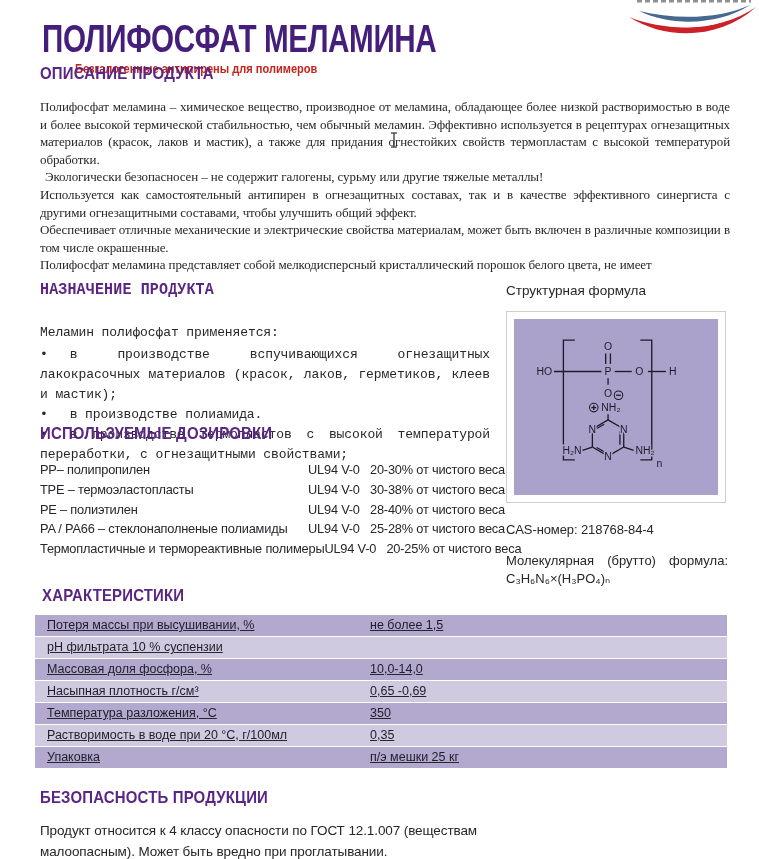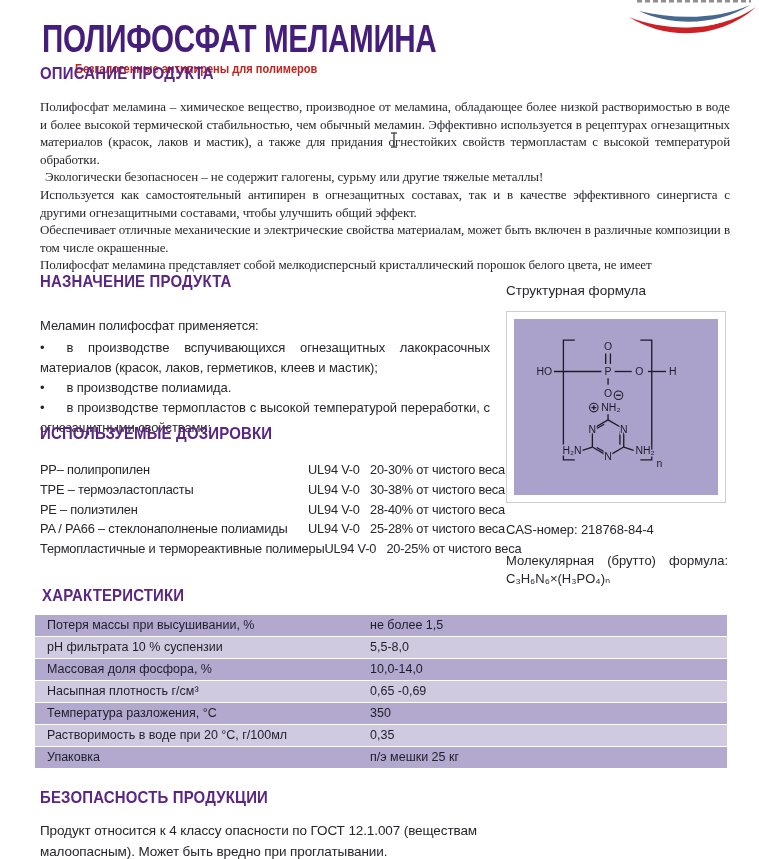--- a/index.html
+++ b/index.html
@@ -32,21 +32,21 @@
   
   .sec-description { position:absolute; left:40px; top:64px; width:690px; }
   .sec-description .body { margin-top:14px;font-family:Liberation Serif, serif; }
   .body p {
     margin:0; font-size:13px; line-height:17.6px; text-align:justify;
     letter-spacing:-0.1px; color:#26262c;
   }
   .body p.indent { text-indent:5px; }
 
   
-  .sec-purpose { position:absolute; left:40px; top:272px; width:450px; }
+  .sec-purpose { position:absolute; left:40px; top:280px; width:450px;font-family:Liberation Mono, monospace; }
   .sec-purpose .intro { margin:24px 0 2px 0; font-size:13px; line-height:20px; }
   .sec-purpose p { margin:0; font-size:13px; line-height:20px; text-align:justify; letter-spacing:-0.1px; }
   .sec-purpose .dot { margin-right:22px; }
 
   
   .col-right { position:absolute; left:506px; top:283px; width:222px; }
   .formula-label { font-size:13.5px; color:#26262c; }
   .formula-box {
     margin-top:13px; width:204px; height:176px; border:1px solid #cfcfcf;
     background:#ffffff; padding:7px;
@@ -67,21 +67,21 @@
   .sec-dosage { position:absolute; left:40px; top:424px; width:450px; }
   .dosage-rows { margin-top:16px; }
   .drow { display:flex; font-size:12.8px; line-height:19.8px; letter-spacing:-0.2px; }
   .drow .mat { flex:0 0 268px; white-space:nowrap; }
   .drow .std { flex:0 0 62px; white-space:nowrap; }
   .drow .dos { flex:1; white-space:nowrap; }
 
   
   .sec-chars { position:absolute; left:35px; top:586px; width:692px; }
   .sec-chars h2.sec { margin-left:7px; }
-  .ctable { margin-top:9px; }
+  .ctable { margin-top:9px;text-decoration:underline; }
   .crow { display:flex; height:21px; line-height:21px; font-size:12.5px; color:#1e1e28; border-bottom:1.3px solid #ffffff; }
   .crow:nth-child(odd) { background:#b3a9cf; }
   .crow:nth-child(even) { background:#d0cae0; }
   .crow .cprop { flex:0 0 323px; padding-left:12px; white-space:nowrap; }
   .crow .cval { flex:1; white-space:nowrap; }
 
   
   .sec-safety { position:absolute; left:40px; top:788px; width:468px; }
   .sec-safety p { margin:12px 0 0 0; font-size:13.5px; line-height:21px; letter-spacing:-0.1px; }
 
@@ -218,21 +218,20 @@
 
   <section class="sec-chars">
     <h2 class="sec"><span>ХАРАКТЕРИСТИКИ</span></h2>
     <div class="ctable">
       <div class="crow">
         <span class="cprop">Потеря массы при высушивании, %</span>
         <span class="cval">не более 1,5</span>
       </div>
       <div class="crow">
         <span class="cprop">pH фильтрата 10 % суспензии</span>
-        <span class="cval">5,5-8,0</span>
       </div>
       <div class="crow">
         <span class="cprop">Массовая доля фосфора, %</span>
         <span class="cval">10,0-14,0</span>
       </div>
       <div class="crow">
         <span class="cprop">Насыпная плотность г/см³</span>
         <span class="cval">0,65 -0,69</span>
       </div>
       <div class="crow">

